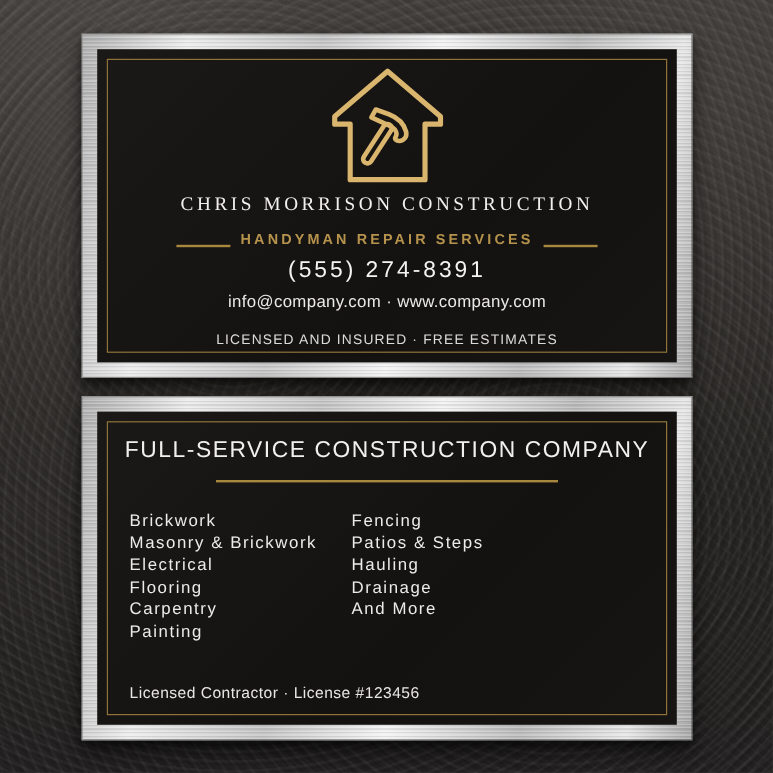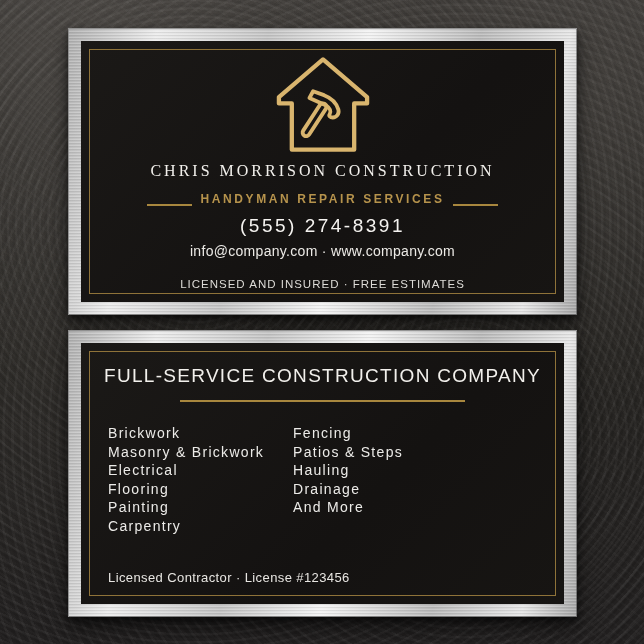--- a/index.html
+++ b/index.html
@@ -125,22 +125,22 @@
         <div class="back-title">FULL-SERVICE CONSTRUCTION COMPANY</div>
 
         <div class="back-divider"></div>
 
         <div class="services">
           <div class="svc-col1">
               <div class="svc">Brickwork</div>
               <div class="svc">Masonry &amp; Brickwork</div>
               <div class="svc">Electrical</div>
               <div class="svc">Flooring</div>
+              <div class="svc">Carpentry</div>
               <div class="svc">Painting</div>
-              <div class="svc">Carpentry</div>
             </div>
           <div class="svc-col2">
               <div class="svc">Fencing</div>
               <div class="svc">Patios &amp; Steps</div>
               <div class="svc">Hauling</div>
               <div class="svc">Drainage</div>
               <div class="svc">And More</div>
             </div>
         </div>
 

